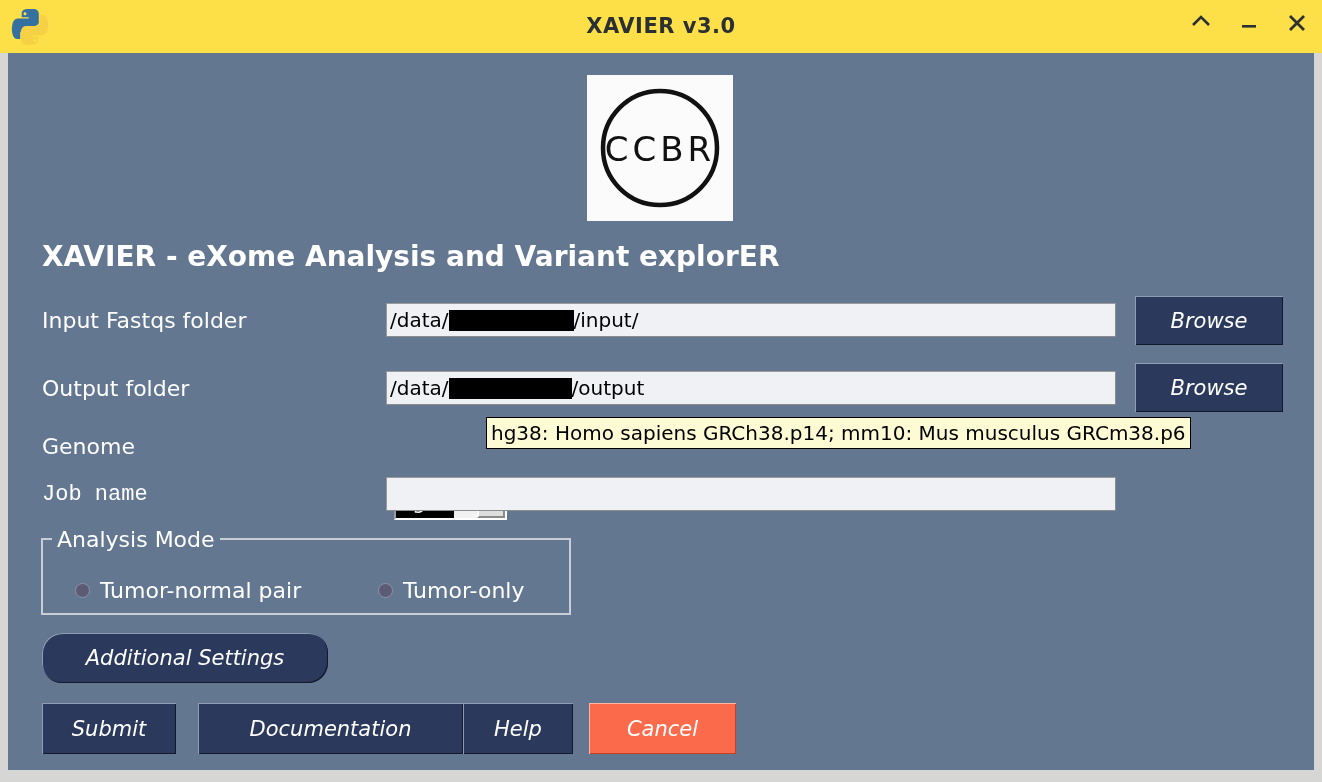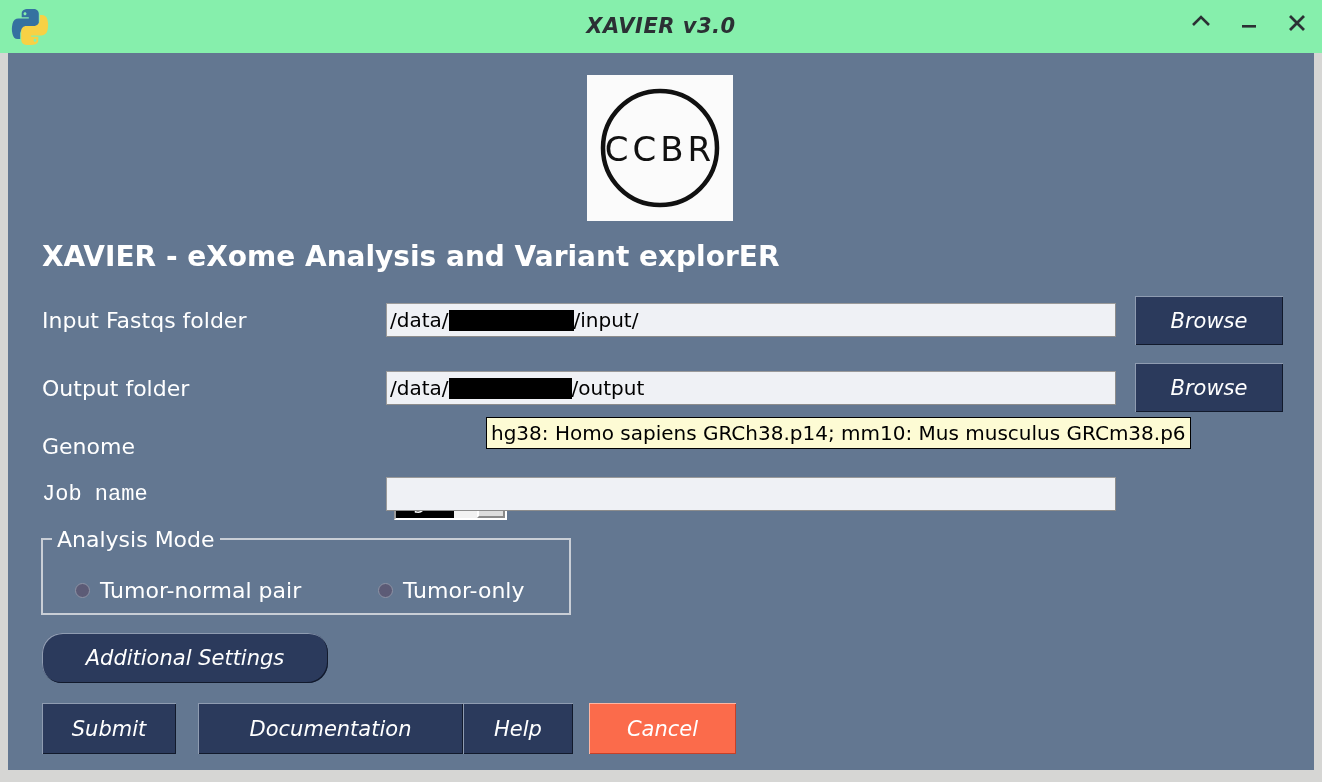--- a/index.html
+++ b/index.html
@@ -23,22 +23,21 @@
     background: #d6d6d4;
     box-sizing: border-box;
   }
 
   
   #titlebar {
     position: absolute;
     left: 0; top: 0;
     width: 1322px;
     height: 53px;
-    background: #86efac;
-    font-style: italic;
+    background: #fde047;
   }
   #titlebar-title {
     position: absolute;
     left: 0; top: 0;
     width: 1322px;
     height: 53px;
     line-height: 53px;
     text-align: center;
     font-size: 21px;
     font-weight: bold;

